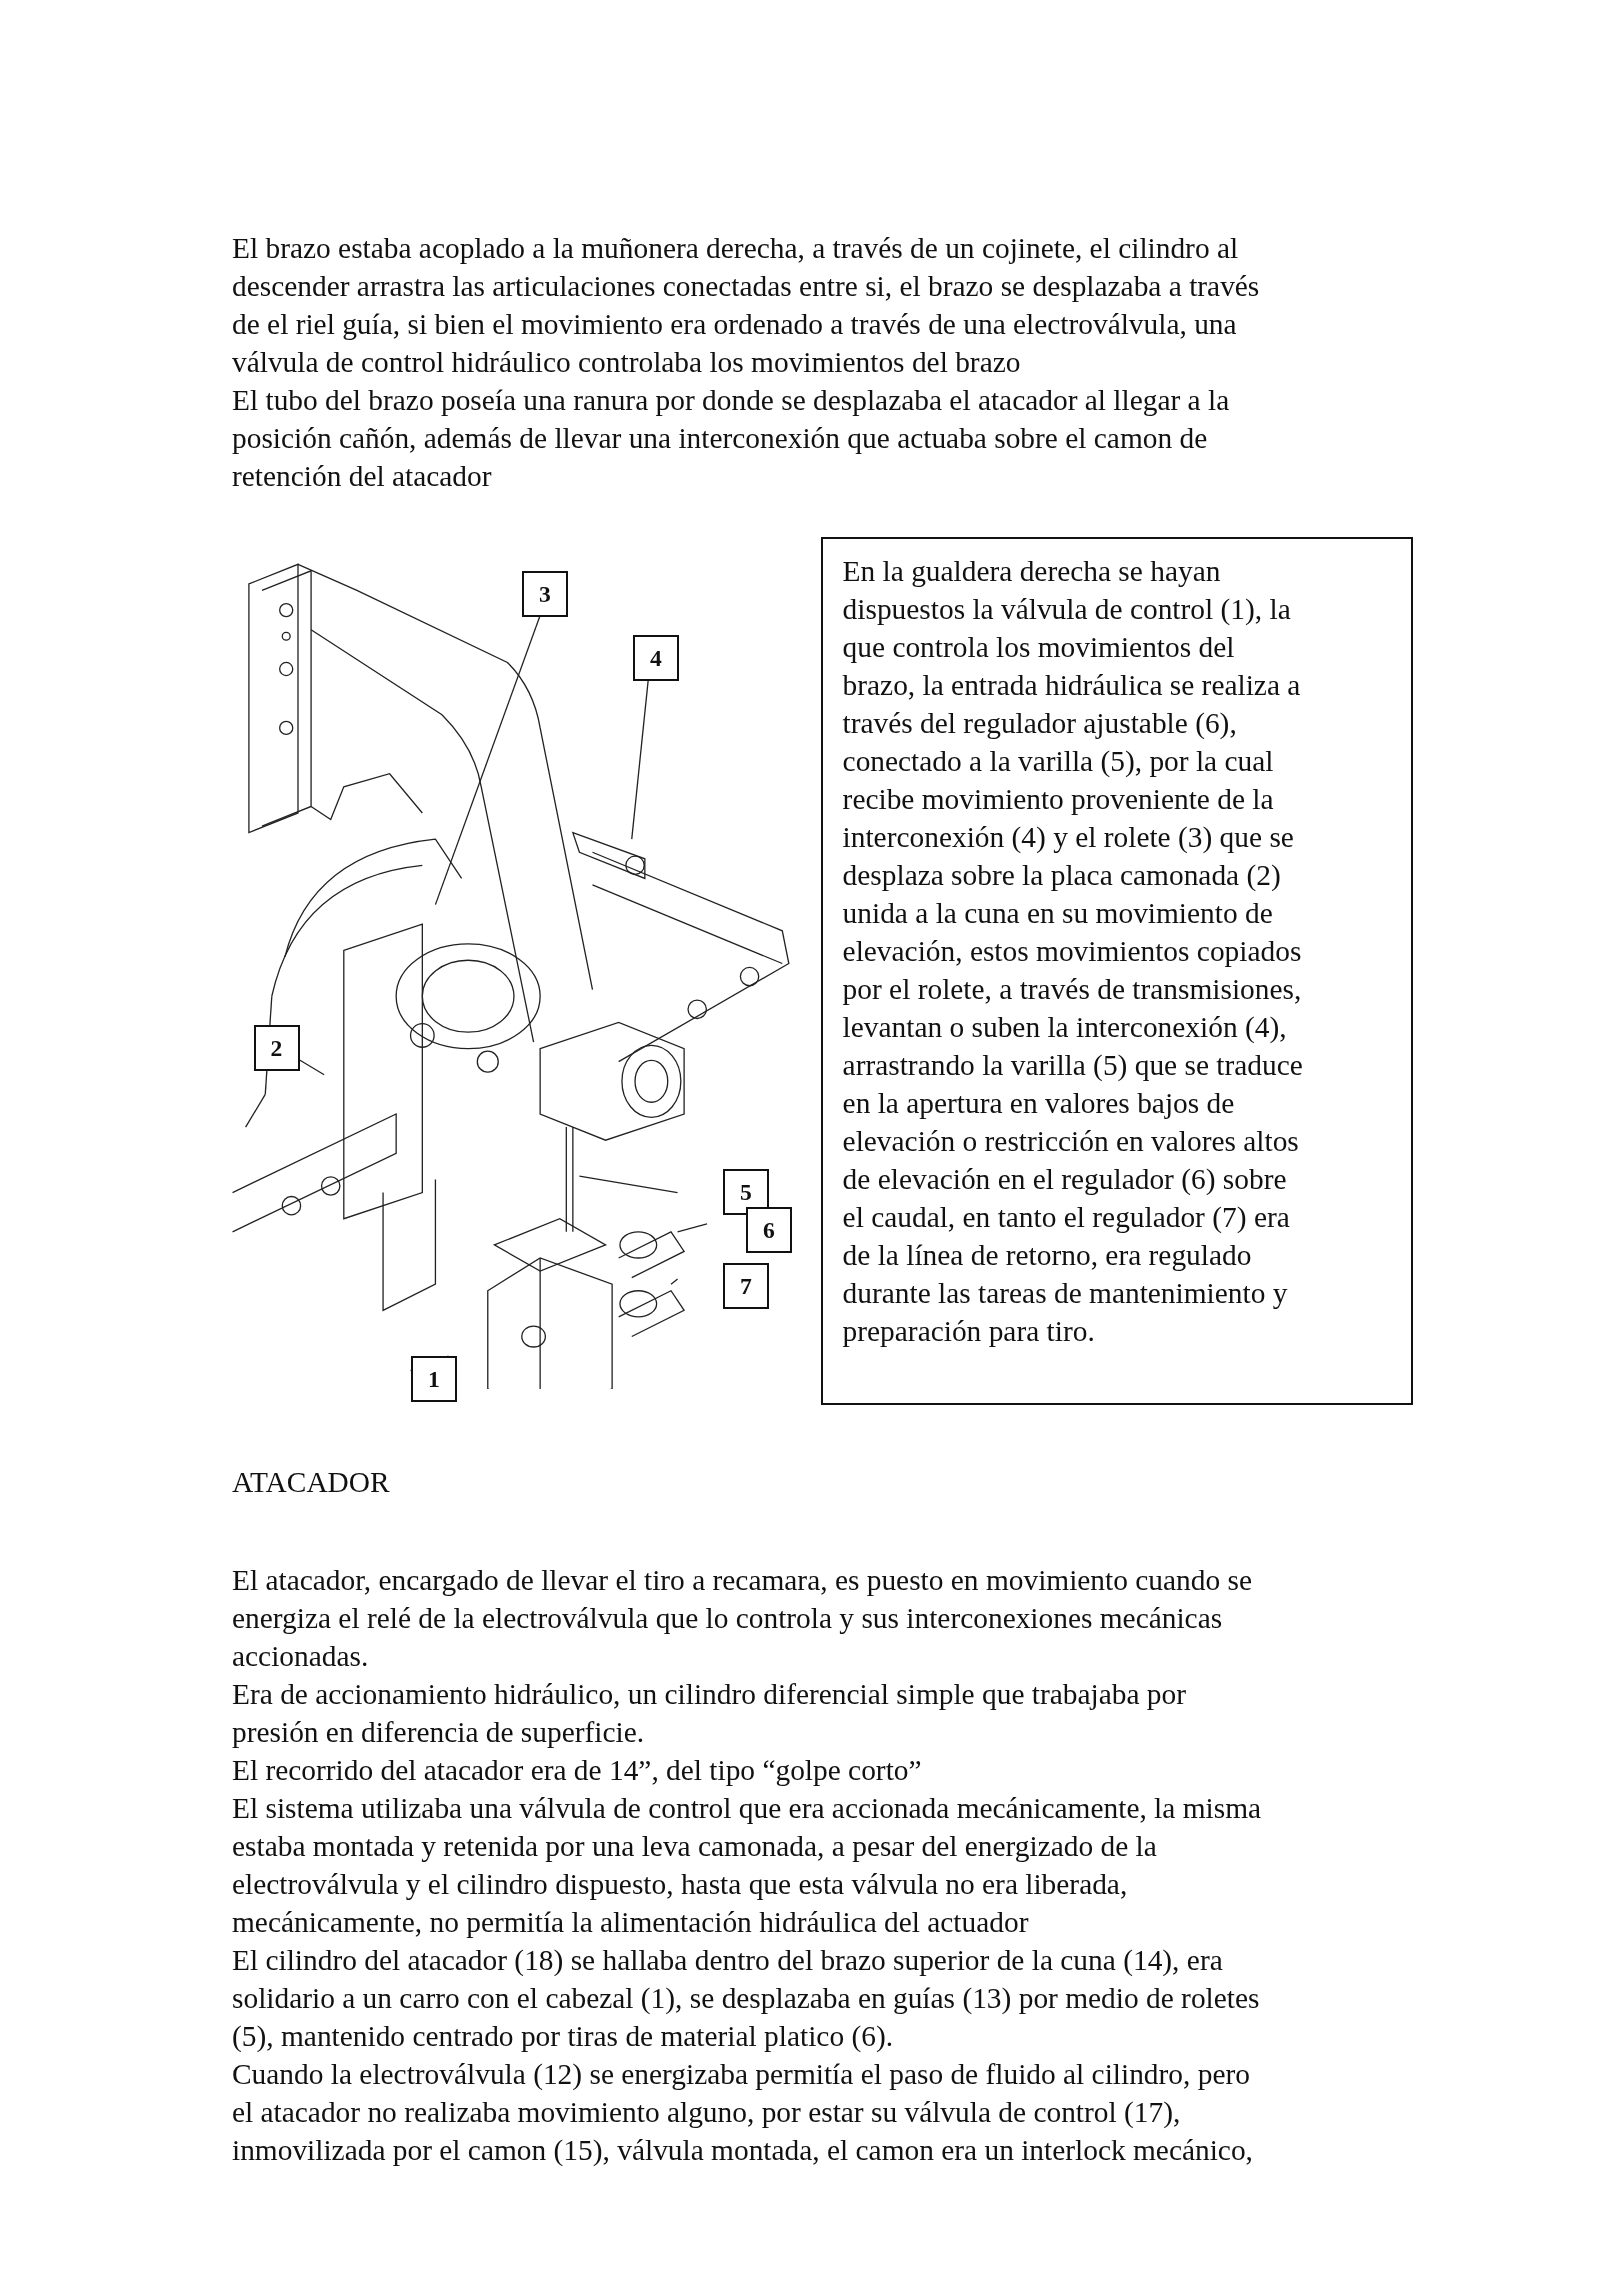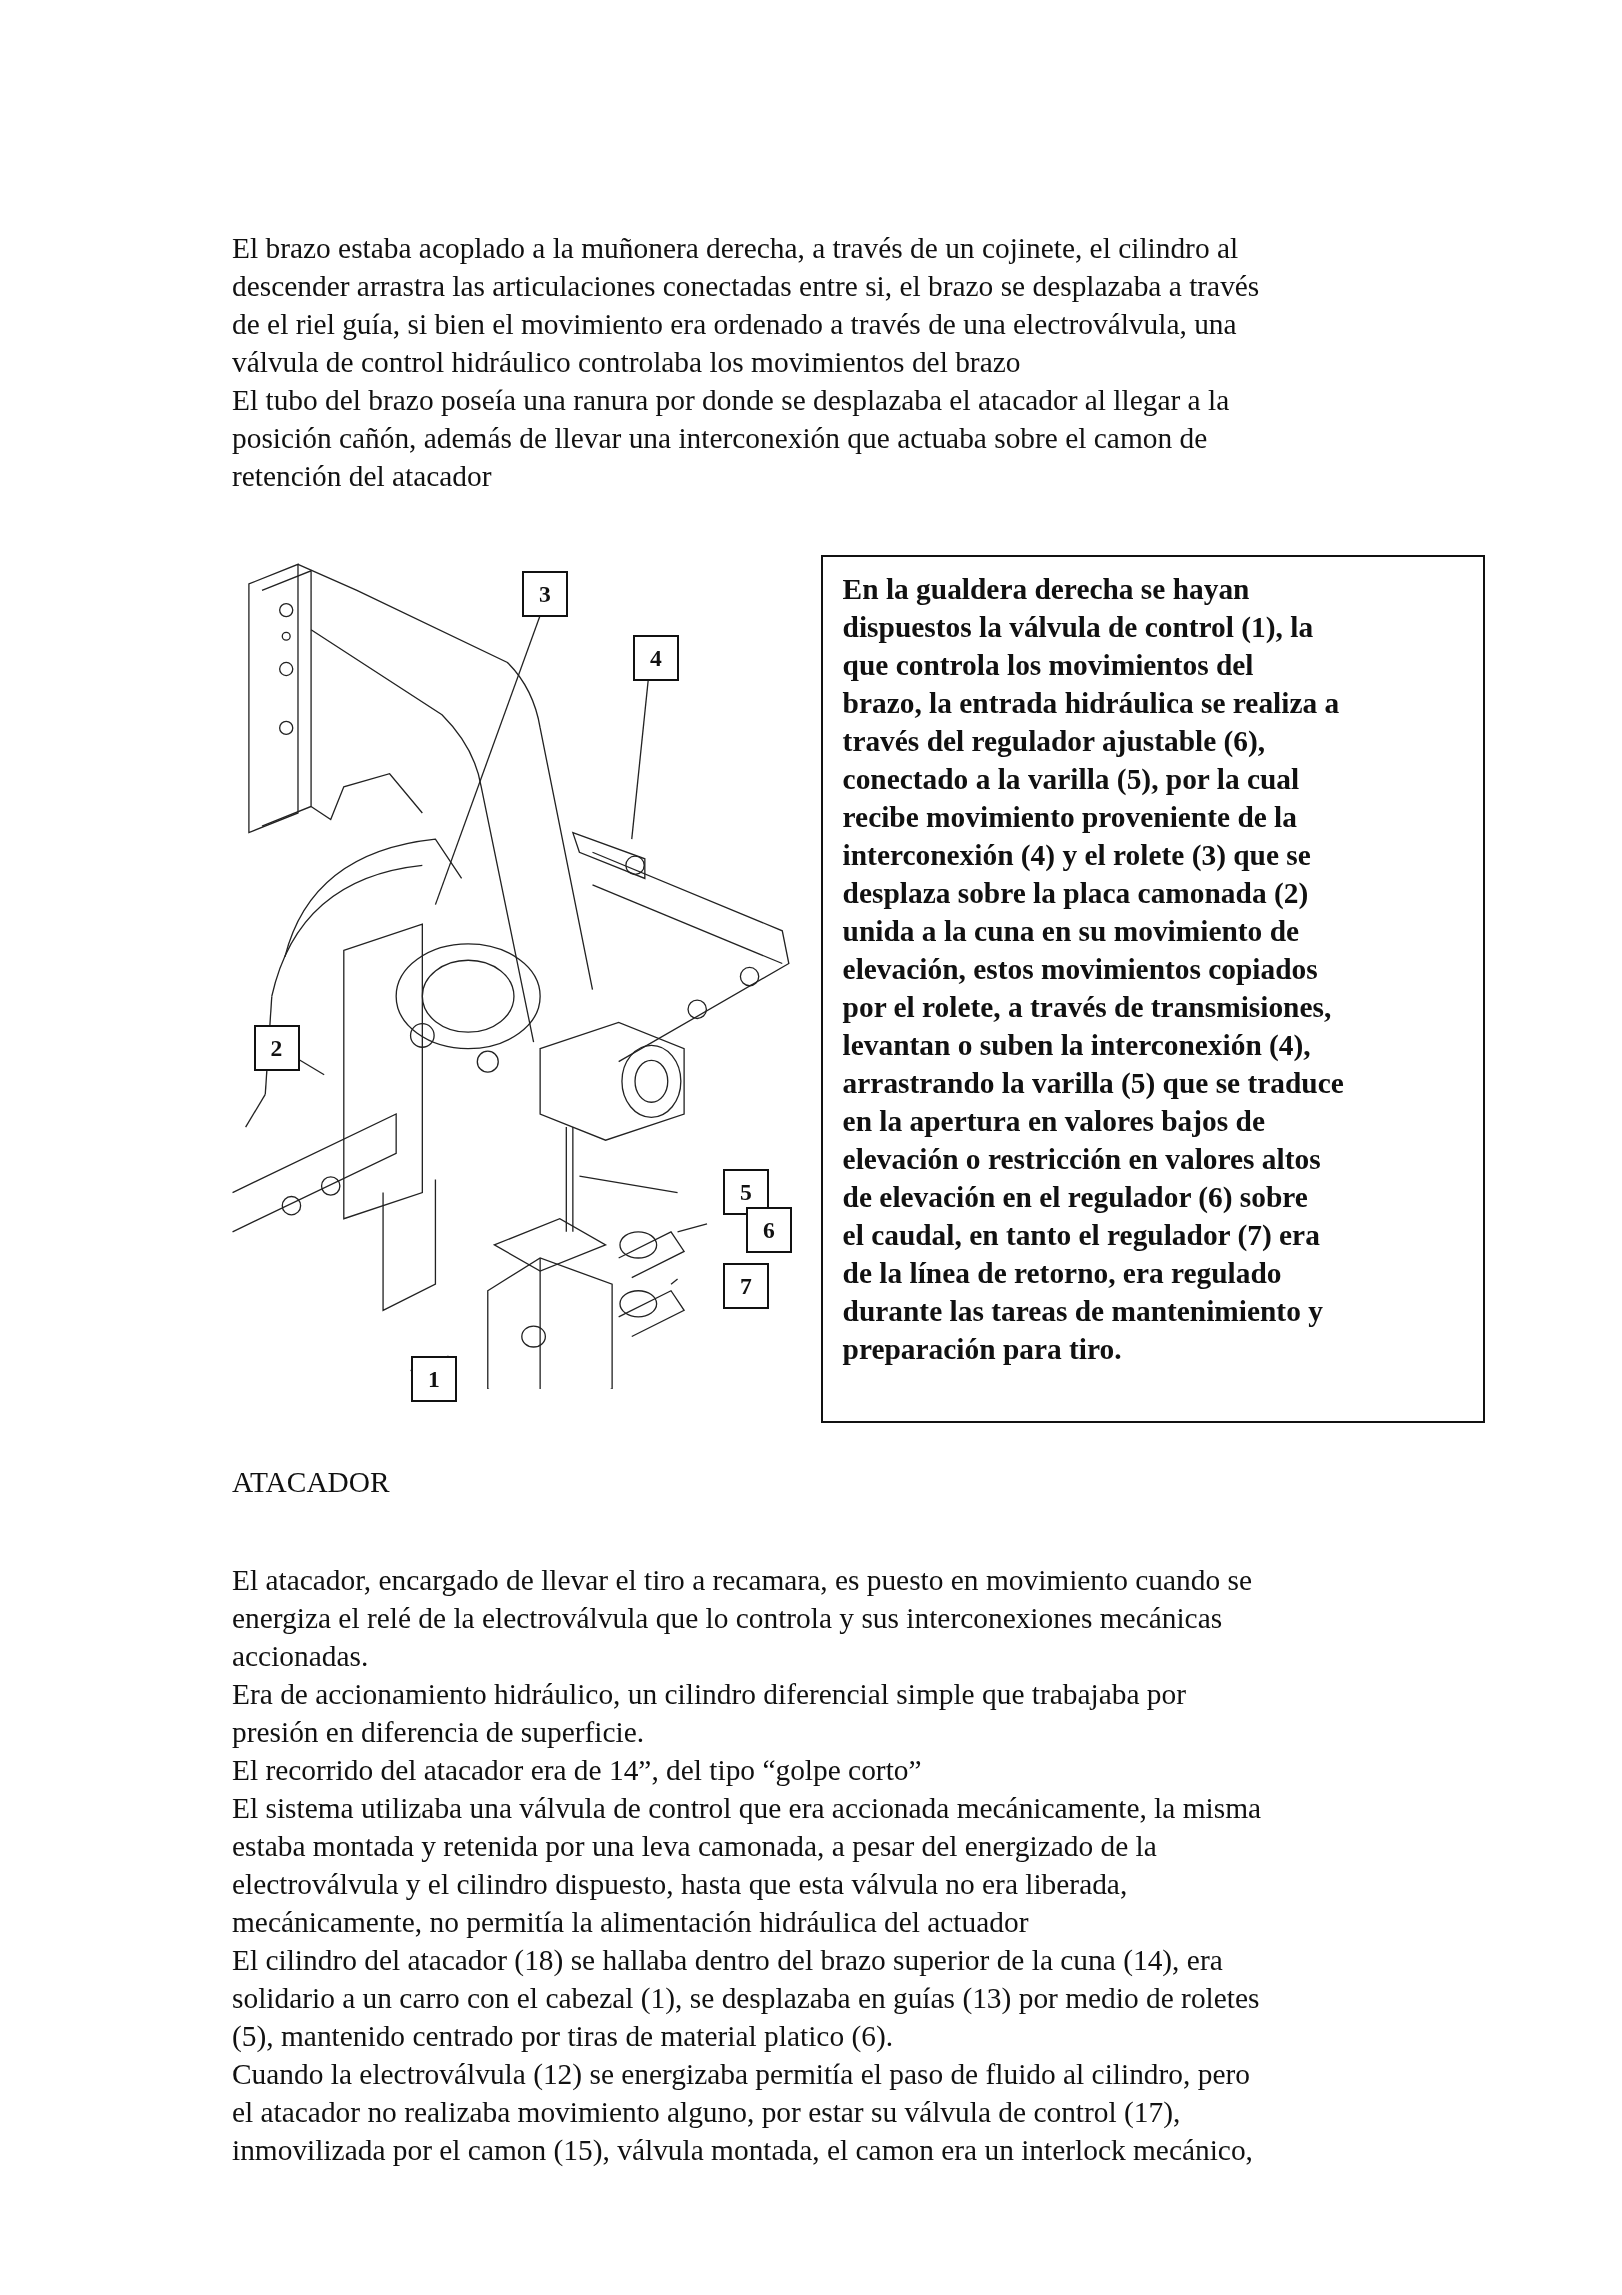--- a/index.html
+++ b/index.html
@@ -5,22 +5,22 @@
   html, body { margin: 0; padding: 0; background: #ffffff; }
   body { width: 1623px; height: 2295px; position: relative; overflow: hidden;
          font-family: "Liberation Serif", "DejaVu Serif", serif; color: #111; }
   .para { position: absolute; left: 232px; width: 1178px; font-size: 29.4px; line-height: 38px; white-space: pre-line; }
   #intro { top: 229px; }
   #figure { position: absolute; left: 226px; top: 538px; width: 589px; height: 851px; }
   #figure svg { width: 100%; height: 100%; }
   .callout { position: absolute; width: 46px; height: 46px; border: 2px solid #111; background: #fff;
              font-family: "Liberation Serif", serif; font-weight: bold; font-size: 23.6px; display: flex;
              align-items: center; justify-content: center; box-sizing: border-box; }
-  #sidebox { position: absolute; left: 821px; top: 555px; width: 664px; height: 868px;
-             border: 2.6px solid #111; box-sizing: border-box; font-weight: bold; }
+  #sidebox { position: absolute; left: 821px; top: 537px; width: 592px; height: 868px;
+             border: 2.6px solid #111; box-sizing: border-box; }
   #sidebox-text { position: absolute; left: 19.6px; top: 13px; width: 550px; font-size: 29.4px; line-height: 38px; white-space: pre-line; }
   #atacador-title { position: absolute; left: 232px; top: 1463px; font-size: 29.4px; font-weight: normal; line-height: 38px; }
   #atacador-body { top: 1561px; }
   b { font-weight: normal; }
 </style>
 </head>
 <body>
 
 <div id="intro" class="para"><div>El brazo estaba acoplado a la muñonera derecha, a través de un cojinete, el cilindro al</div><div>descender arrastra las articulaciones conectadas entre si, el brazo se desplazaba a través</div><div>de el riel guía, si bien el movimiento era ordenado a través de una electroválvula, una</div><div>válvula de control hidráulico controlaba los movimientos del brazo</div><div>El tubo del brazo poseía una ranura por donde se desplazaba el atacador al llegar a la</div><div>posición cañón, además de llevar una interconexión que actuaba sobre el camon de</div><div>retención del atacador</div></div>
 

